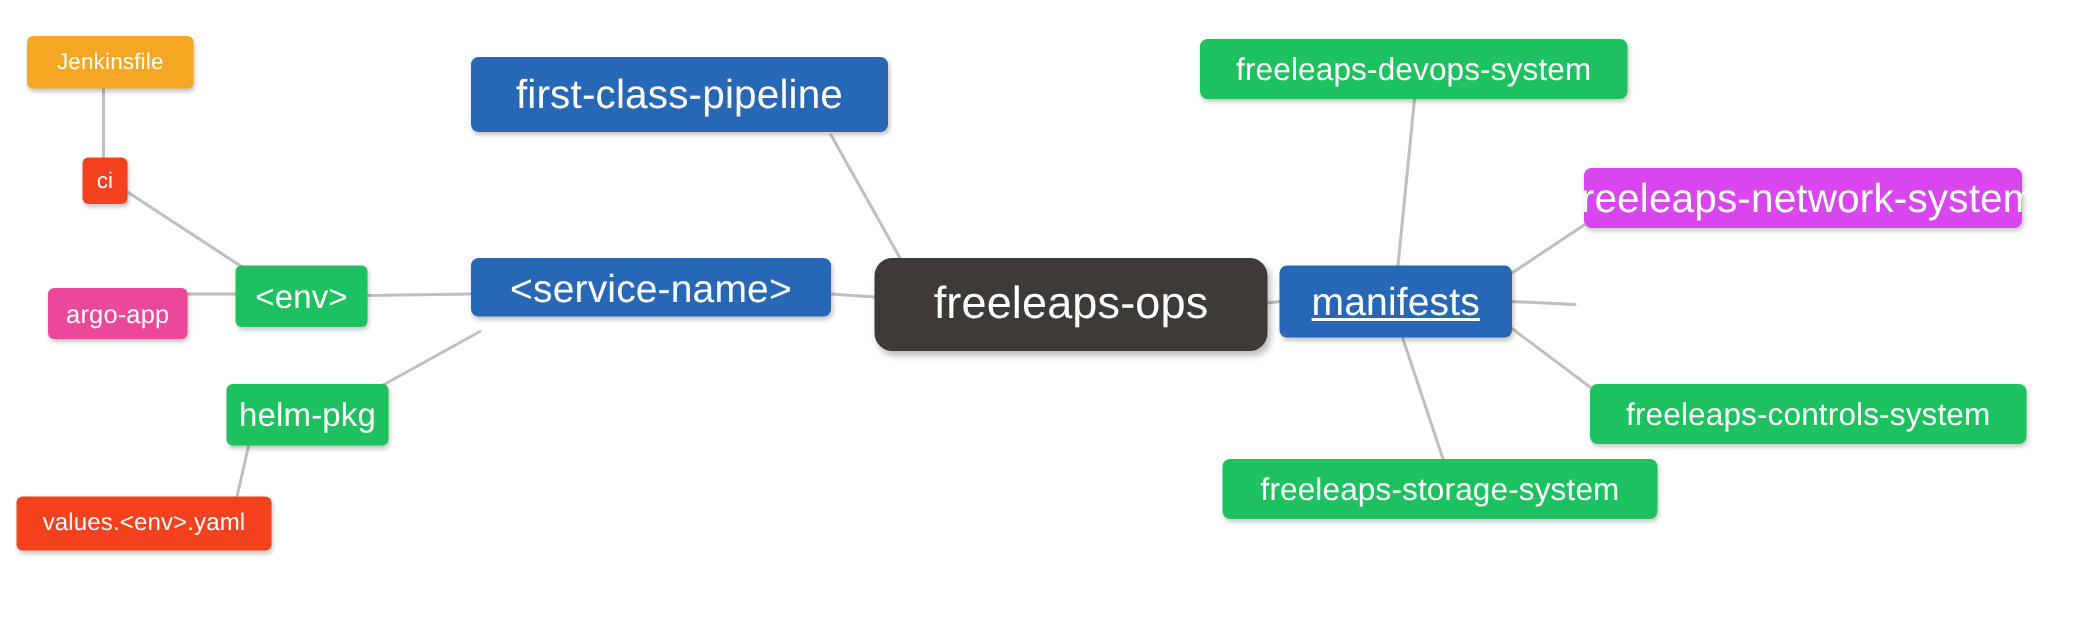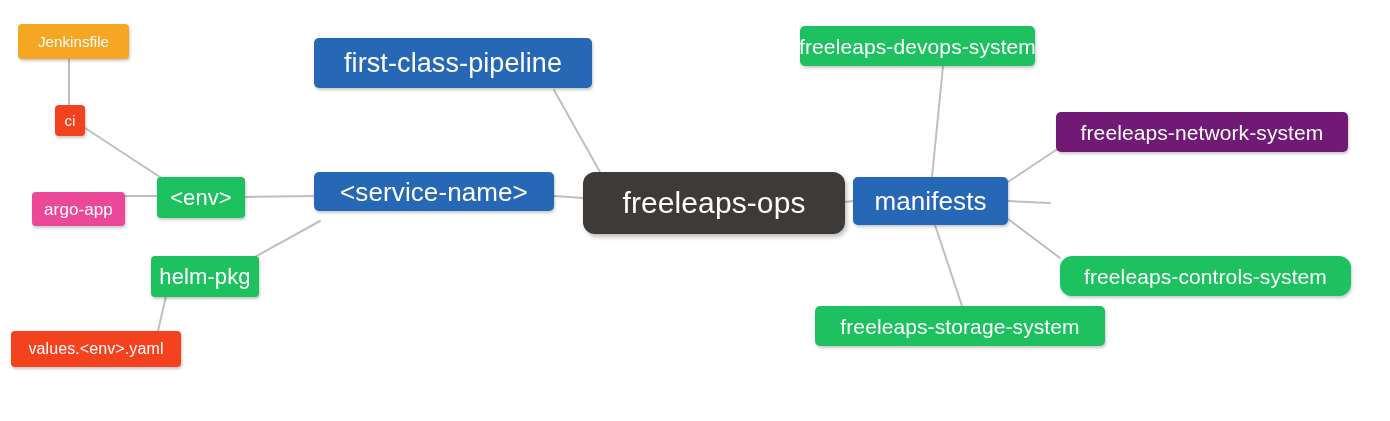--- a/index.html
+++ b/index.html
@@ -90,28 +90,28 @@
     </div>
     <div class="node lvl3" style="left: 32px; top: 192px; width: 93px; height: 34px; background: #ec4899; font-size: 17px; justify-content: center;">
       <span>argo-app</span>
     </div>
     <div class="node lvl3" style="left: 151px; top: 256px; width: 108px; height: 41px; background: rgb(30, 193, 95); font-size: 22px;">
       <span>helm-pkg</span>
     </div>
     <div class="node lvl3" style="left: 11px; top: 331px; width: 170px; height: 36px; background: rgb(244, 66, 30); font-size: 16px;">
       <span>values.&lt;env&gt;.yaml</span>
     </div>
-    <div class="node lvl1" style="left: 853px; top: 177px; width: 155px; height: 48px; background: rgb(38, 104, 181); font-size: 26px;">
+    <div class="node lvl1" style="left: 853px; top: 177px; width: 155px; height: 48px; background: rgb(38, 104, 181); font-size: 26px; text-decoration: underline;">
       <span>manifests</span>
     </div>
-    <div class="node lvl2" style="left: 800px; top: 26px; width: 235px; height: 40px; background: rgb(30, 193, 95); font-size: 21px;">
+    <div class="node lvl2" style="left: 800px; top: 26px; width: 285px; height: 40px; background: rgb(30, 193, 95); font-size: 21px;">
       <span>freeleaps-devops-system</span>
     </div>
-    <div class="node lvl2" style="left: 1056px; top: 112px; width: 292px; height: 40px; background: #701a75; font-size: 21px;">
+    <div class="node lvl2" style="left: 1056px; top: 112px; width: 292px; height: 40px; background: #d946ef; font-size: 27px;">
       <span>freeleaps-network-system</span>
     </div>
-    <div class="node lvl2" style="left: 1060px; top: 256px; width: 291px; height: 40px; background: rgb(30, 193, 95); font-size: 21px; border-radius: 12px;">
+    <div class="node lvl2" style="left: 1060px; top: 256px; width: 291px; height: 40px; background: rgb(30, 193, 95); font-size: 21px;">
       <span>freeleaps-controls-system</span>
     </div>
     <div class="node lvl2" style="left: 815px; top: 306px; width: 290px; height: 40px; background: rgb(30, 193, 95); font-size: 21px;">
       <span>freeleaps-storage-system</span>
     </div>
   </div>
 
 </body></html>

